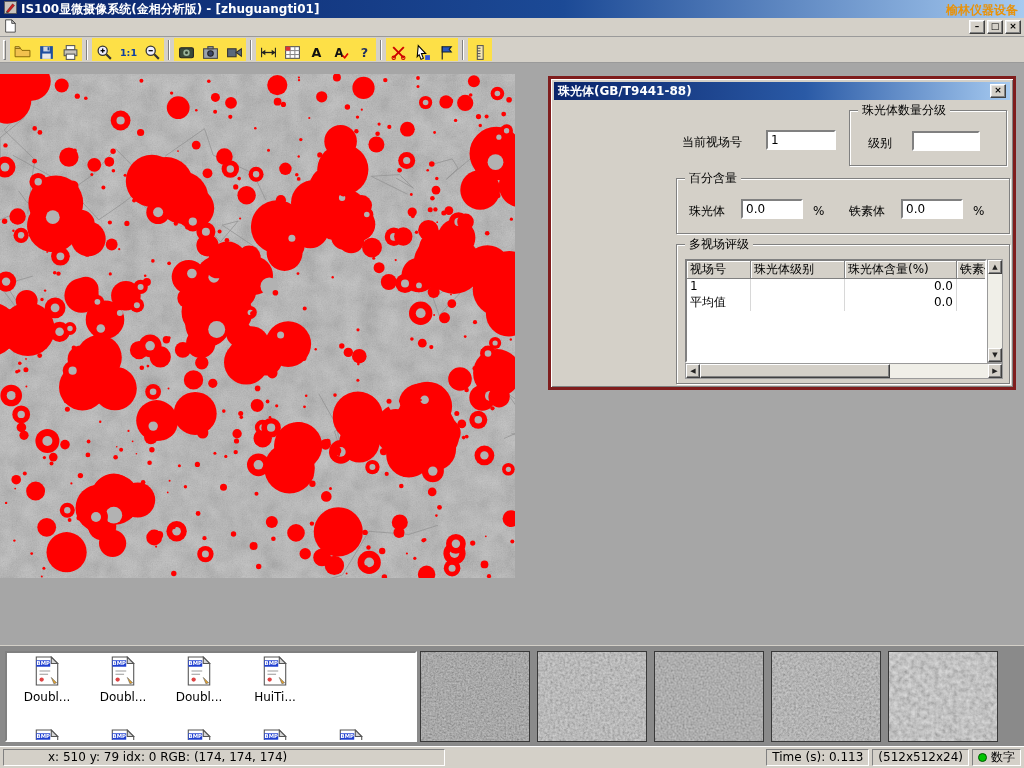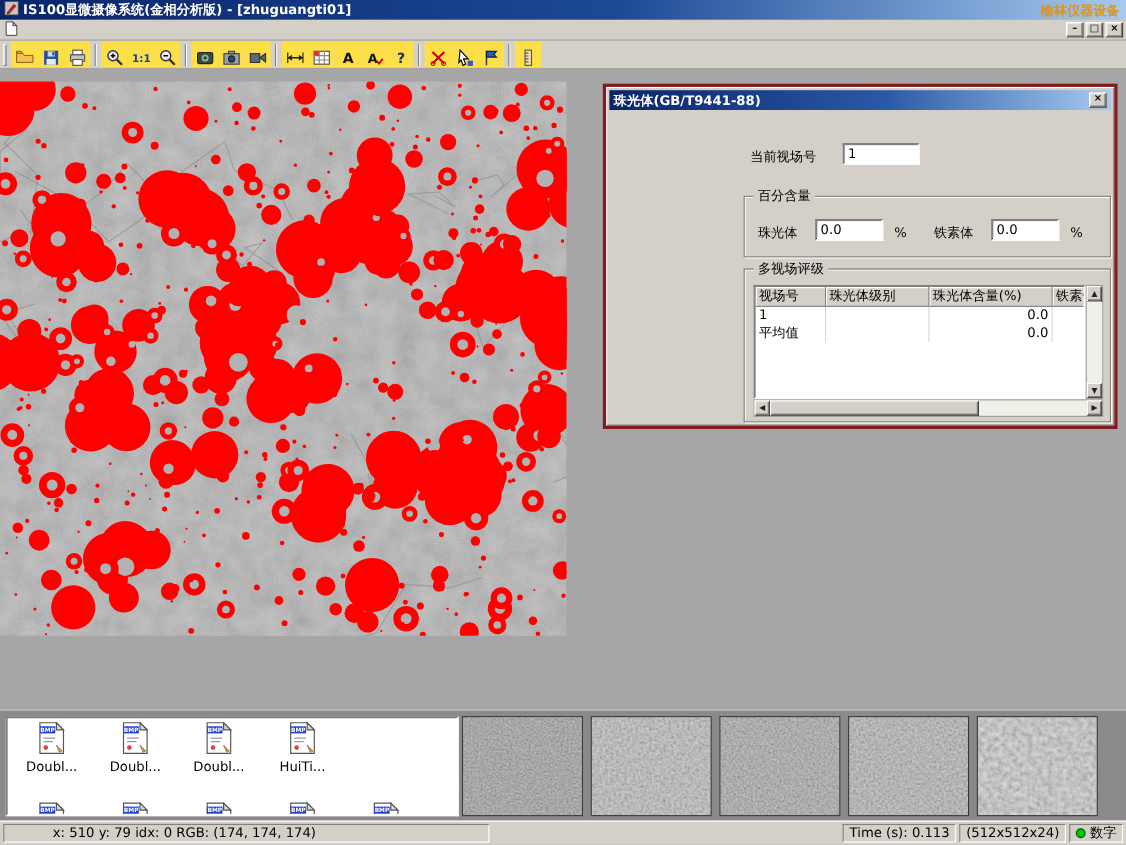--- a/index.html
+++ b/index.html
@@ -960,20 +960,25 @@
     <div class="dlg-title">
       <span>珠光体(GB/T9441-88)</span>
       <span class="win-btn">×</span>
     </div>
     <div class="dlg-body">
 
 
       <span class="lbl" id="lbl-curfield">当前视场号</span>
       <div class="tbox" id="in-curfield">1</div>
 
+      <div class="group" id="g-grade">
+        <span class="legend">珠光体数量分级</span>
+        <span class="lbl" id="lbl-grade">级别</span>
+        <div class="tbox" id="in-grade"></div>
+      </div>
 
       <div class="group" id="g-percent">
         <span class="legend">百分含量</span>
         <span class="lbl" id="lbl-pearlite">珠光体</span>
         <div class="tbox" id="in-pearlite">0.0</div>
         <span class="lbl" id="pct1">%</span>
         <span class="lbl" id="lbl-ferrite">铁素体</span>
         <div class="tbox" id="in-ferrite">0.0</div>
         <span class="lbl" id="pct2">%</span>
       </div>

